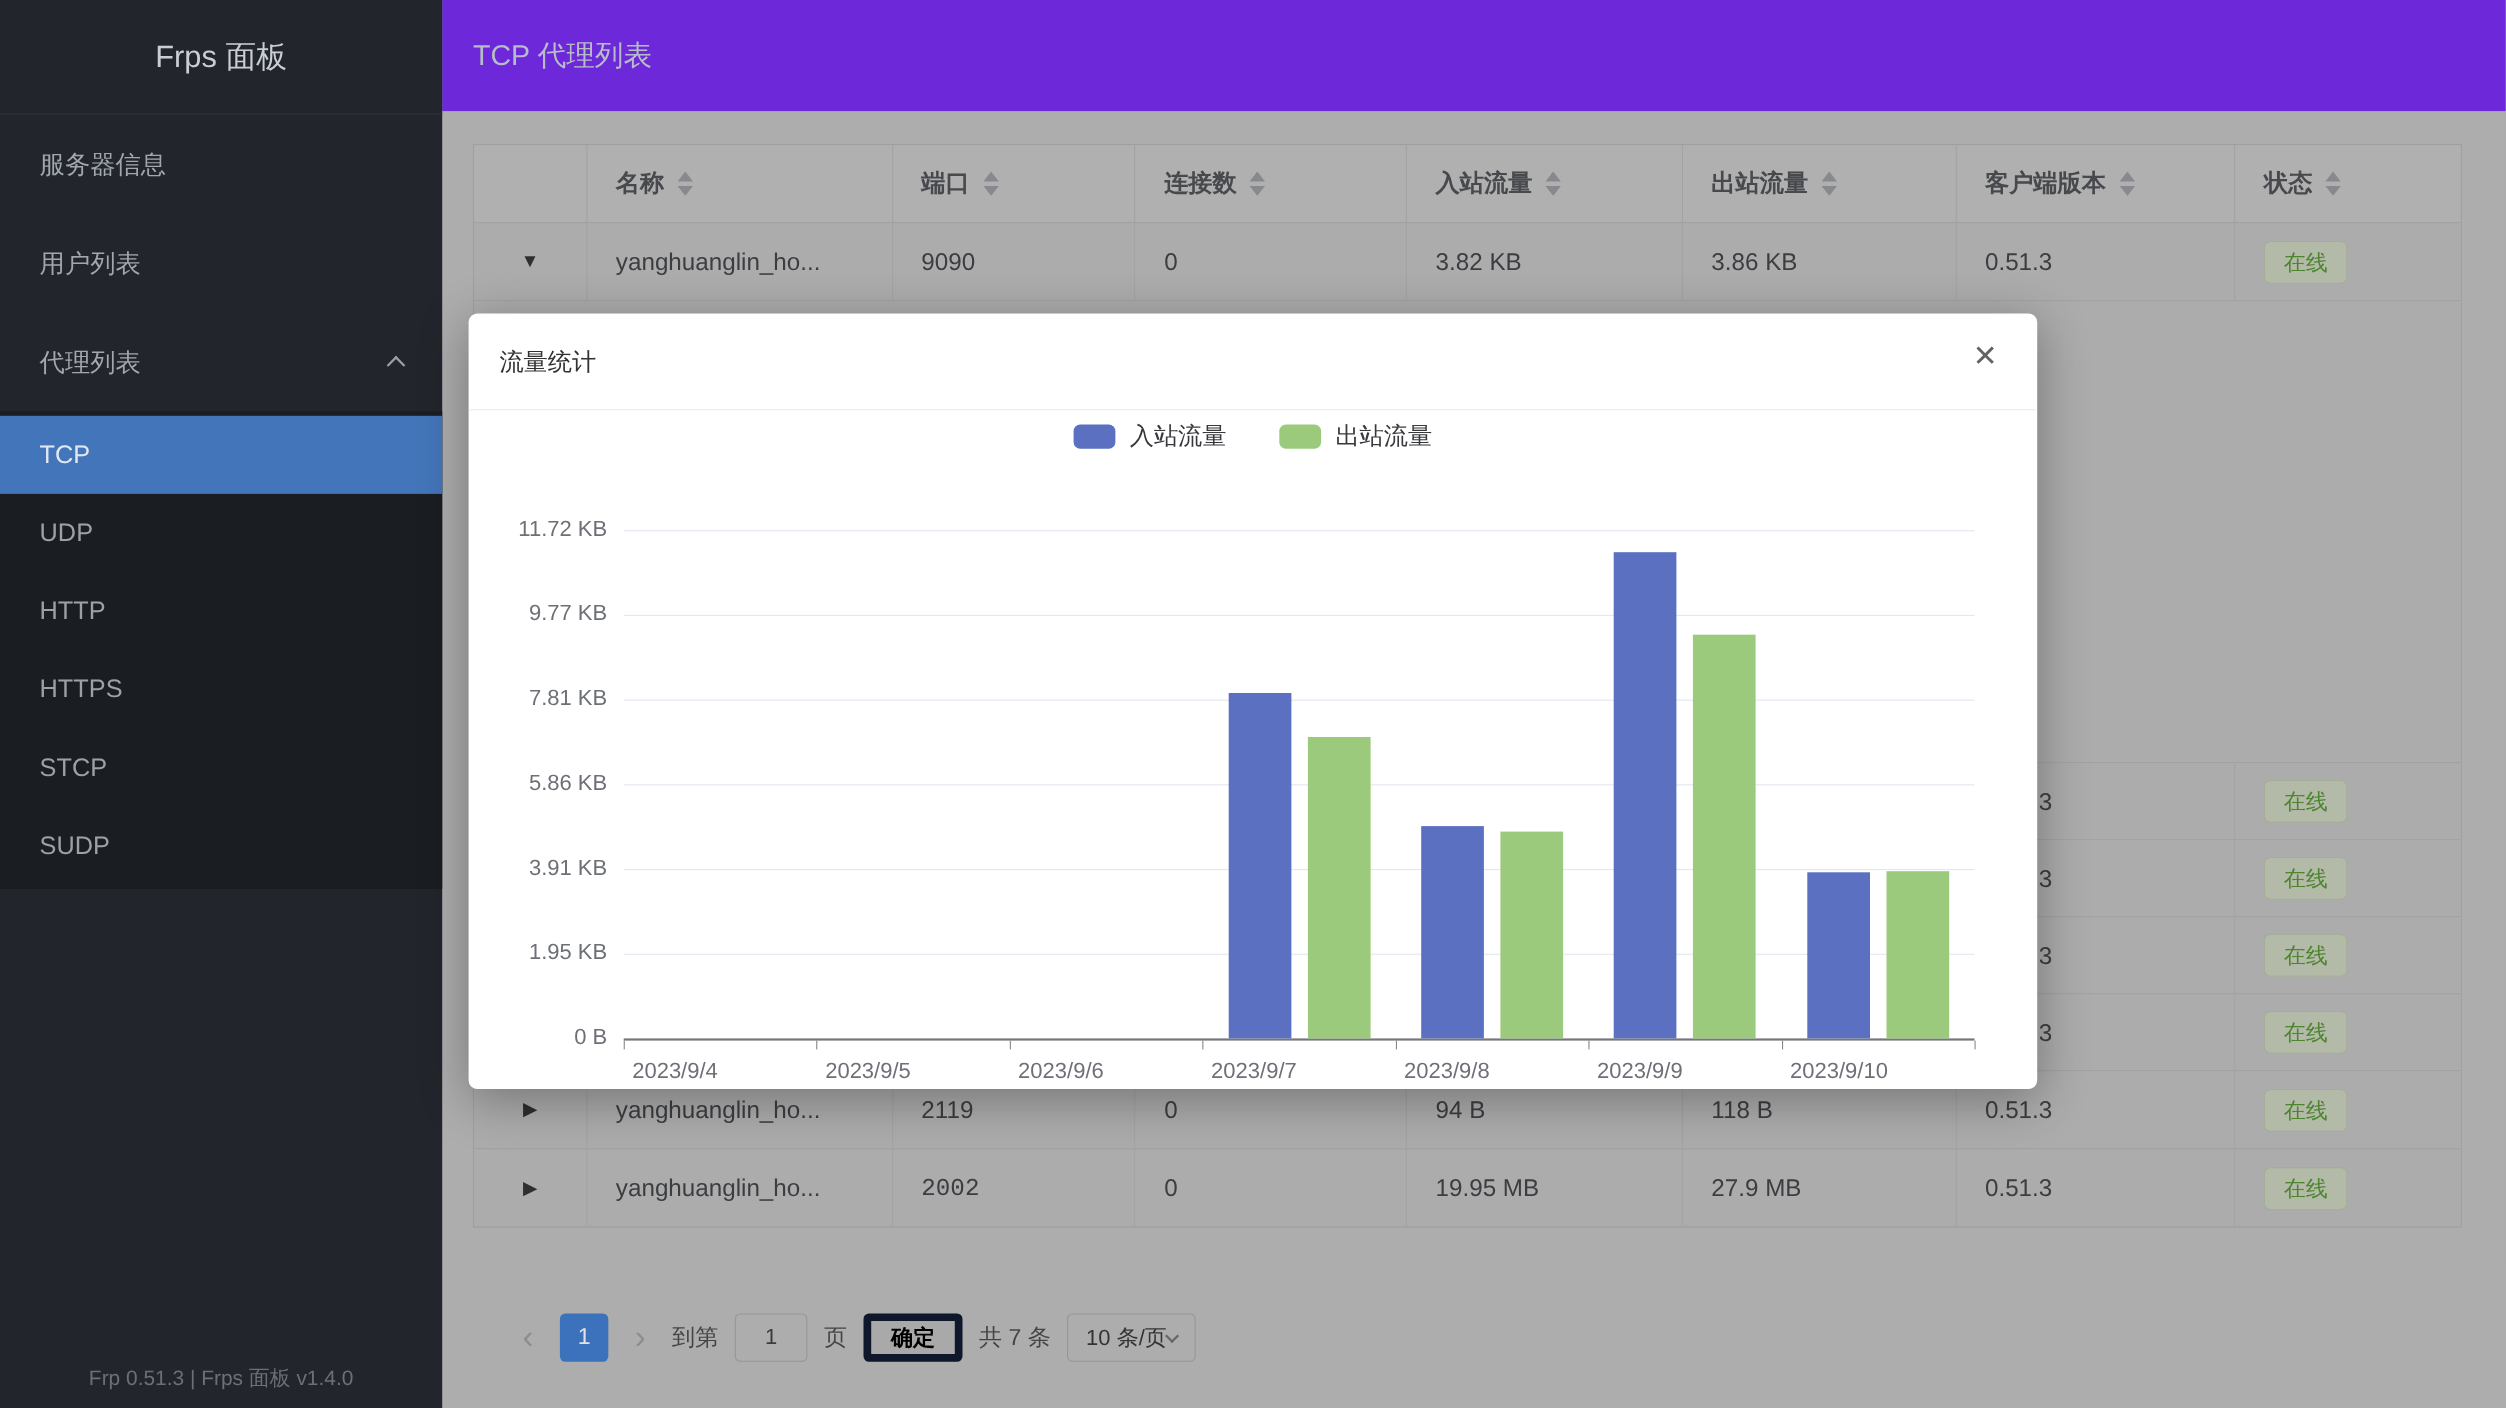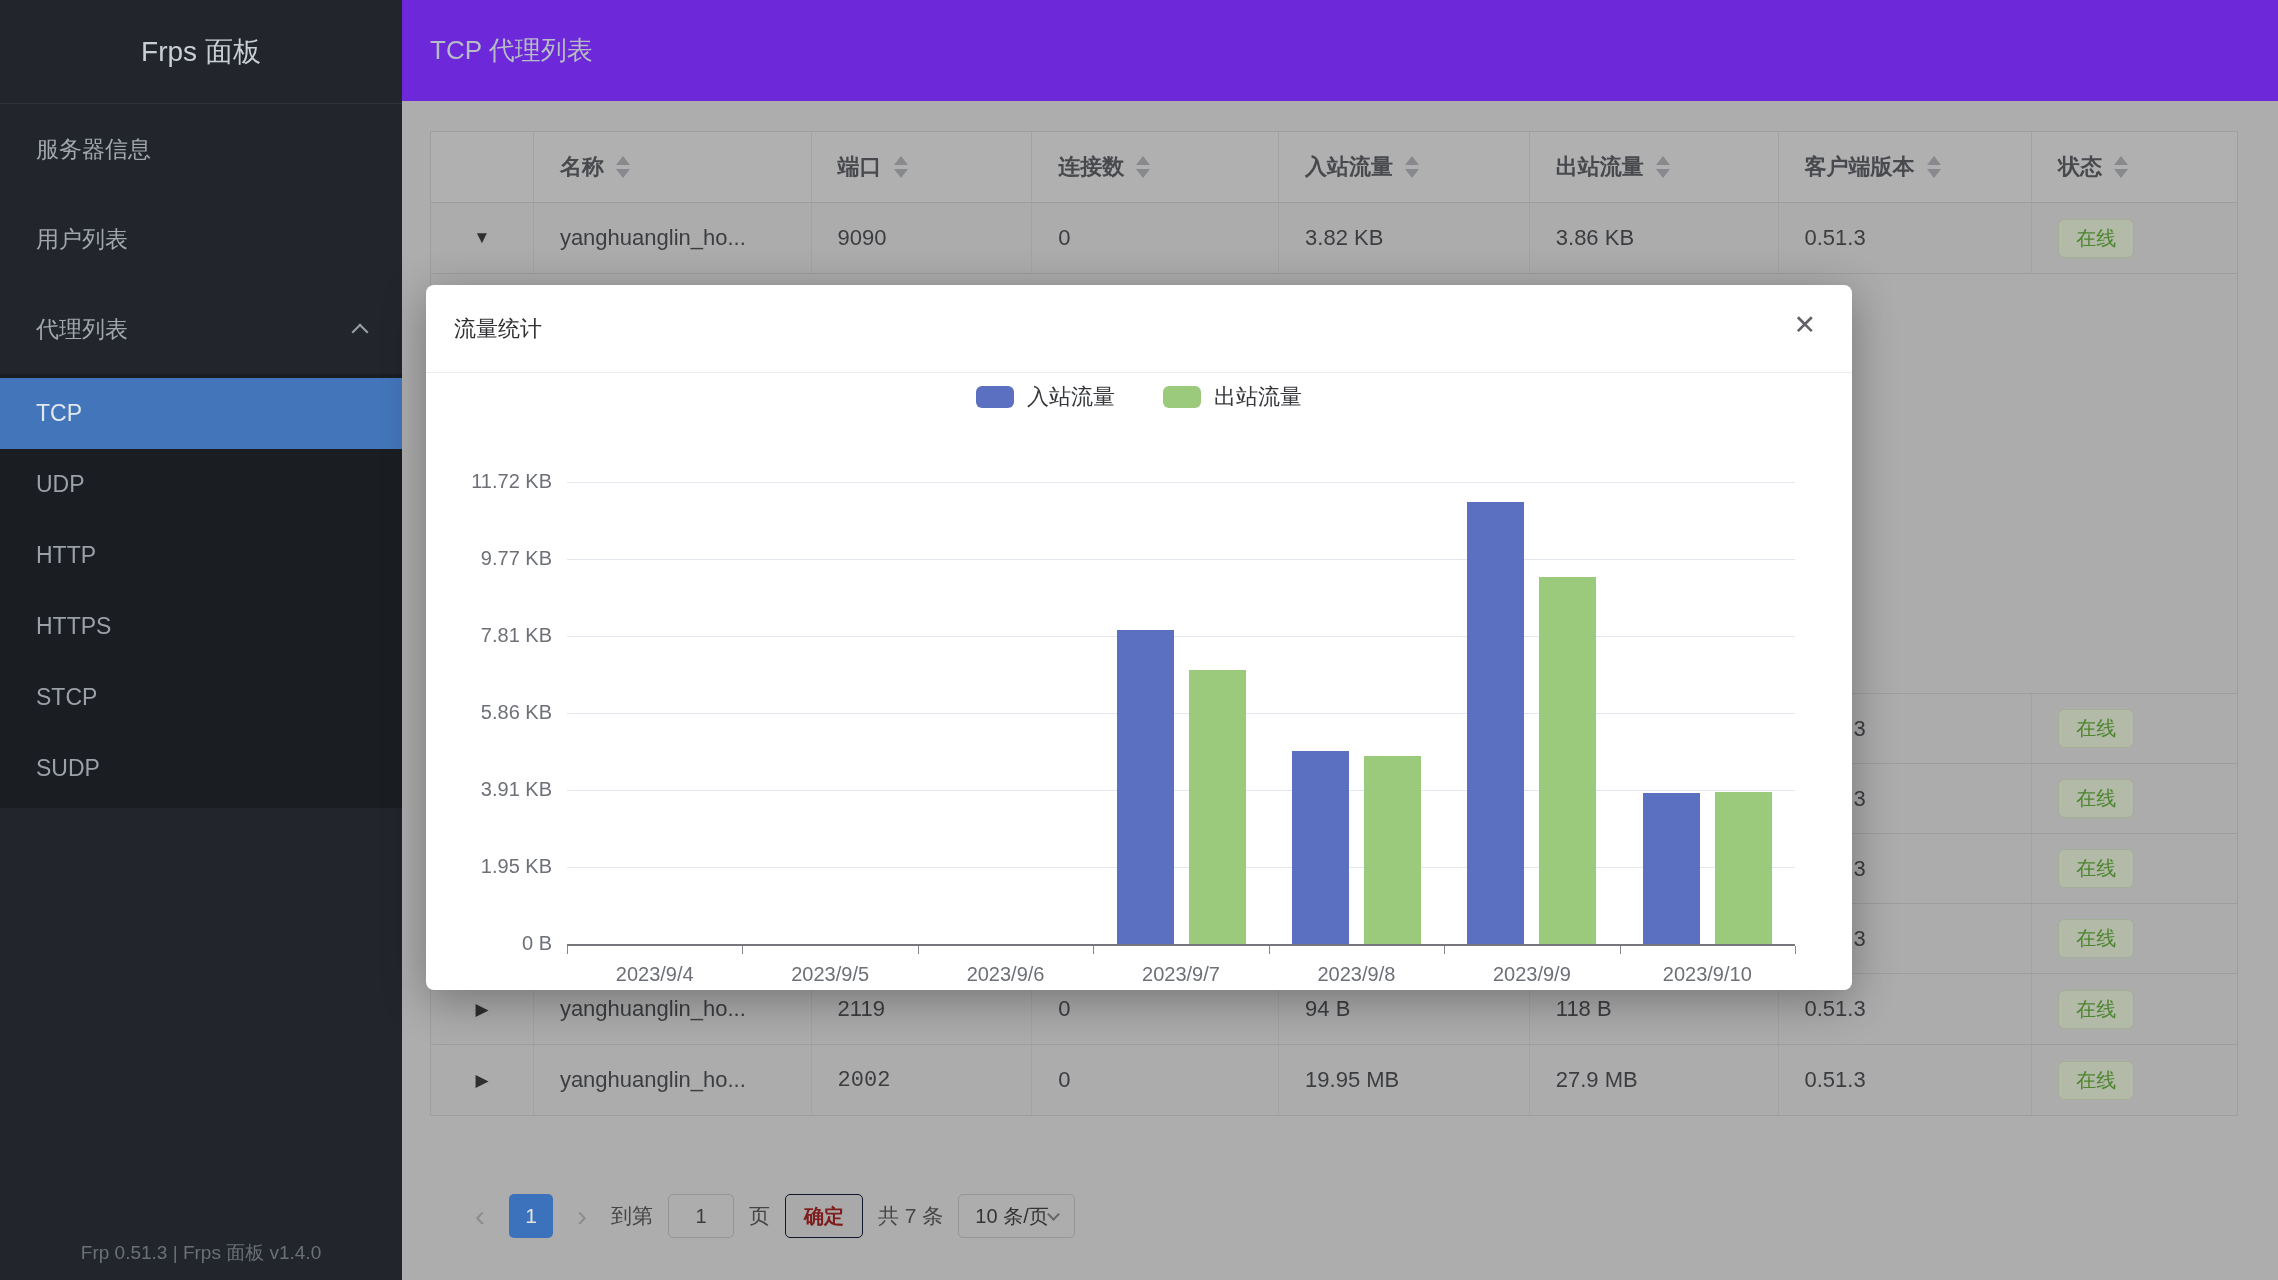--- a/index.html
+++ b/index.html
@@ -39,42 +39,42 @@
   .car-up { width:0; height:0; border-left:7px solid transparent; border-right:7px solid transparent; border-bottom:9px solid #87898d; }
   .car-dn { width:0; height:0; border-left:7px solid transparent; border-right:7px solid transparent; border-top:9px solid #87898d; }
   .arrow { font-size:17px; color:#2f2f2f; cursor:pointer; }
   .badge { display:inline-block; padding:5px 17px; border:1px solid #a3ae97; border-radius:6px; background:#b3baa8; color:#4d8530; font-size:20px; }
 
   
   .pagination { position:absolute; left:64px; top:1188px; height:56px; display:flex; align-items:center; gap:15px; font-size:21px; color:#454545; }
   .pg-nav { font-size:30px; color:#8d8d8f; width:28px; text-align:center; cursor:pointer; }
   .pg-active { width:44px; height:44px; background:#3b72bb; border-radius:5px; color:#e3e3e3; font-size:21px; display:flex; align-items:center; justify-content:center; cursor:pointer; }
   .pg-input { width:66px; height:44px; border:1px solid #969696; border-radius:5px; background:transparent; text-align:center; font-size:20px; color:#3c3c3c; font-family:inherit; }
-  .pg-btn { height:44px; padding:0 18px; border:1px solid #0f172a; border-radius:5px; background:#a9a9a9; font-size:20px; font-weight:bold; color:#7f1d1d; font-family:inherit; cursor:pointer; }
+  .pg-btn { height:44px; padding:0 18px; border:7px solid #0f172a; border-radius:5px; background:#a9a9a9; font-size:20px; font-weight:bold; color:#000000; font-family:inherit; cursor:pointer; }
   .pg-size { height:44px; padding:0 16px; border:1px solid #969696; border-radius:5px; display:flex; align-items:center; gap:0; font-size:20px; color:#343434; cursor:pointer; }
   .chev-dn-sm { width:9px; height:9px; border-right:2px solid #666; border-bottom:2px solid #666; transform:rotate(45deg); margin-top:-4px; }
 
   
   .overlay { position:absolute; left:402px; top:0; width:1876px; height:1280px; background:transparent; z-index:8; }
   .modal { position:absolute; left:426px; top:285px; width:1426px; height:705px; background:#ffffff; border-radius:8px; box-shadow:0 10px 45px rgba(0,0,0,0.32); z-index:10; }
   .modal-header { position:relative; height:88px; border-bottom:1px solid #ececec; }
   .modal-title { position:absolute; left:28px; top:0; line-height:88px; font-size:22px; color:#303133; }
   .modal-close { position:absolute; right:36px; top:24px; font-size:27px; color:#606266; cursor:pointer; }
 
   
   .chart { position:absolute; left:0; top:88px; width:1426px; height:617px; }
   .legend { position:absolute; left:0; top:9px; width:100%; display:flex; justify-content:center; align-items:center; gap:48px; }
   .leg-item { display:flex; align-items:center; gap:13px; cursor:pointer; }
   .leg-swatch { width:38px; height:22px; border-radius:6px; }
   .leg-label { font-size:22px; color:#36383b; }
   .gridline { position:absolute; height:1px; background:#e2e7f0; }
   .axisline { position:absolute; height:2px; background:#75777d; }
   .axtick { position:absolute; width:1px; height:8px; background:#85878d; }
   .ylab { position:absolute; left:0; width:126px; text-align:right; font-size:20px; color:#6d7076; }
-  .xlab { position:absolute; font-size:20px; color:#6d7076; text-align:center; }
+  .xlab { position:absolute; font-size:20px; color:#6d7076; }
   .bar { position:absolute; }
 </style>
 </head>
 <body>
 
 <div id="stage">
 
   <div class="sidebar">
     <div class="side-header">
       <div class="side-title">Frps 面板</div>

